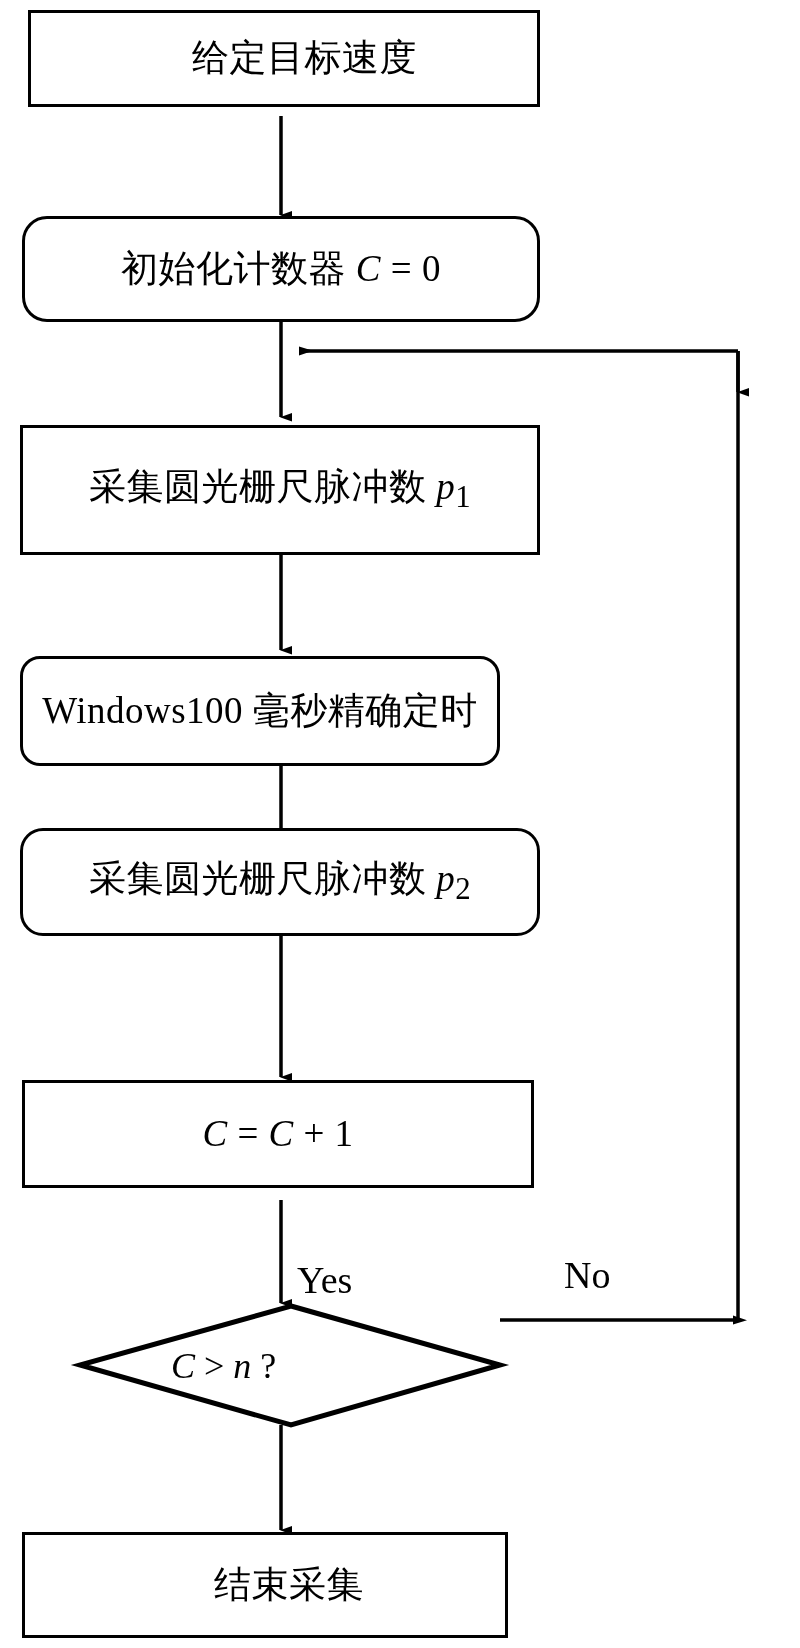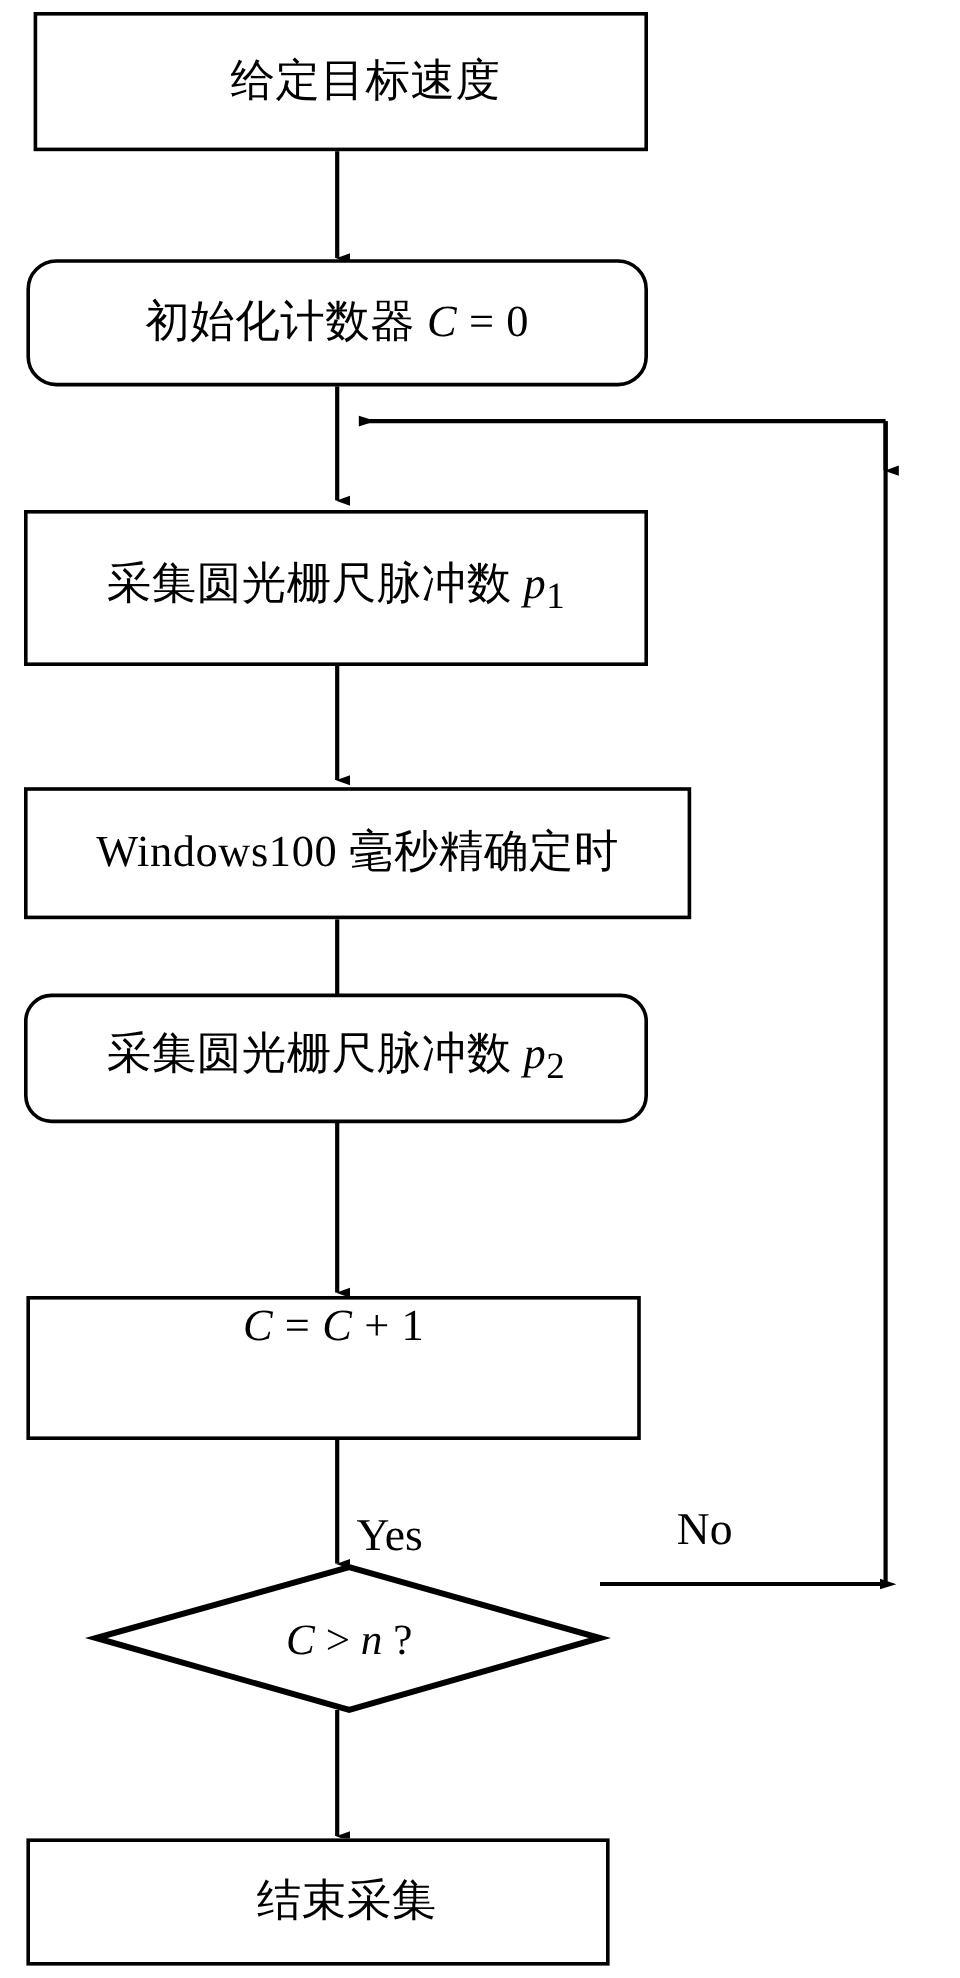--- a/index.html
+++ b/index.html
@@ -40,21 +40,20 @@
   .node-text {
     font-family: "Liberation Serif", "DejaVu Serif", serif;
     font-size: 37px;
     letter-spacing: 0.5px;
     white-space: nowrap;
   }
   .diamond-label {
     position: absolute;
     display: flex;
     align-items: center;
-    justify-content: center;
     text-align: center;
     font-family: "Liberation Serif", "DejaVu Serif", serif;
     font-size: 36px;
   }
   .edge-label {
     position: absolute;
     font-family: "Liberation Serif", "DejaVu Serif", serif;
     font-size: 38px;
     white-space: nowrap;
   }
@@ -98,41 +97,41 @@
 
     <line x1="281" y1="935" x2="281" y2="1077" stroke="#000000" stroke-width="3.5" marker-end="url(#arrow-down)"></line>
 
     <line x1="281" y1="1200" x2="281" y2="1303" stroke="#000000" stroke-width="3.5" marker-end="url(#arrow-down)"></line>
 
     <line x1="500" y1="1320" x2="735" y2="1320" stroke="#000000" stroke-width="3.5" marker-end="url(#arrow-right)"></line>
 
     <line x1="281" y1="1425" x2="281" y2="1530" stroke="#000000" stroke-width="3.5" marker-end="url(#arrow-down)"></line>
   </svg>
 
-  <div class="node-box" style="left:28px; top:10px; width:512px; height:116px;padding-left:41px;">
+  <div class="node-box" style="left:28px; top:10px; width:512px; height:97px;padding-left:41px;">
     <span class="node-text">给定目标速度</span>
   </div>
 
   <div class="node-box" style="left:22px; top:216px; width:518px; height:106px;border-radius:25px;">
     <span class="node-text">初始化计数器 <i>C</i> = 0</span>
   </div>
 
   <div class="node-box" style="left:20px; top:425px; width:520px; height:130px;">
     <span class="node-text">采集圆光栅尺脉冲数 <i>p</i><sub>1</sub></span>
   </div>
 
-  <div class="node-box" style="left:20px; top:656px; width:556px; height:110px;">
+  <div class="node-box" style="left:20px; top:656px; width:480px; height:110px;border-radius:20px;">
     <span class="node-text">Windows100 毫秒精确定时</span>
   </div>
 
   <div class="node-box" style="left:20px; top:828px; width:520px; height:108px;border-radius:23px;">
     <span class="node-text">采集圆光栅尺脉冲数 <i>p</i><sub>2</sub></span>
   </div>
 
-  <div class="node-box" style="left:22px; top:1080px; width:512px; height:120px; flex-direction:column;justify-content:space-between;">
+  <div class="node-box" style="left:22px; top:1080px; width:512px; height:108px; flex-direction:row;">
     <span class="node-text lineblock"><i>C</i> = <i>C</i> + 1</span>
   </div>
 
   <div class="diamond-label" style="left:171px; top:1340px; width:240px; height:52px;">
     <span><i>C</i> &gt; <i>n</i> ?</span>
   </div>
 
   <div class="node-box" style="left:22px; top:1532px; width:486px; height:106px;padding-left:48px;">
     <span class="node-text">结束采集</span>
   </div>

